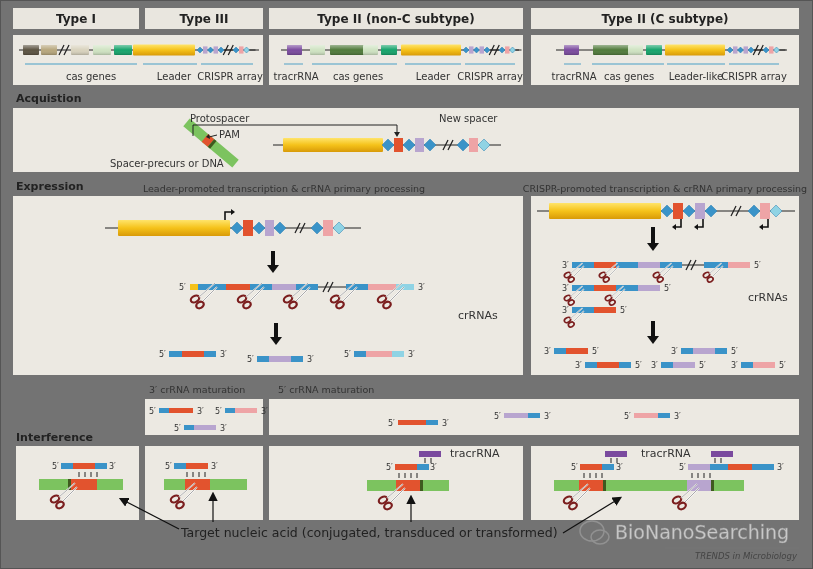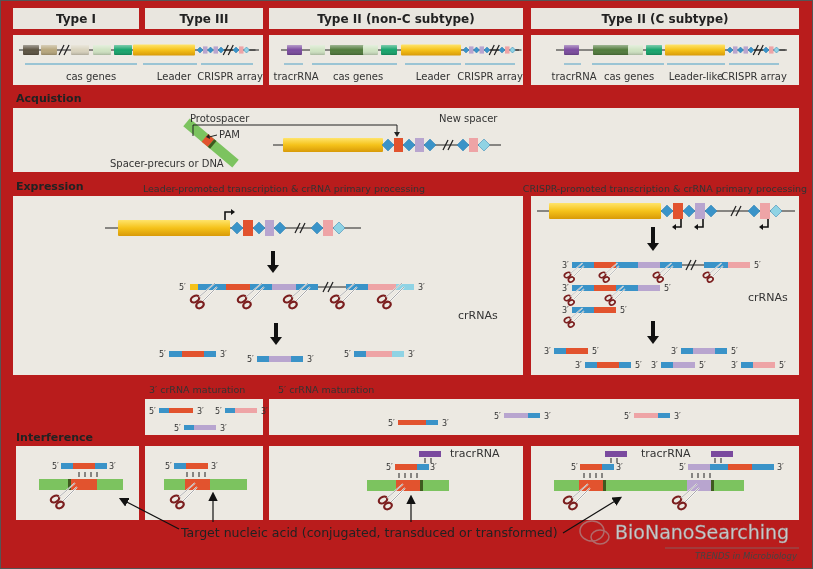--- a/index.html
+++ b/index.html
@@ -1,17 +1,17 @@
 <!DOCTYPE html>
 <html><head>
 <meta charset="utf-8">
 <style>
   html, body { margin: 0; padding: 0; background: #ffffff; }
   body { width: 813px; height: 569px; overflow: hidden; font-family: "Liberation Sans", "DejaVu Sans", sans-serif; }
-  #frame { position: absolute; left: 0; top: 0; width: 811px; height: 567px; border: 1px solid #555; background: #b91c1c; }
+  #frame { position: absolute; left: 0; top: 0; width: 811px; height: 567px; border: 1px solid #555; background: #737373; }
   svg text { font-family: "DejaVu Sans", "Liberation Sans", sans-serif; }
 </style>
 </head>
 <body>
 
 <div id="frame">
 <svg id="fig" width="811" height="567" viewBox="0 0 811 567" xmlns="http://www.w3.org/2000/svg">
   <defs>
     <linearGradient id="gLeader" x1="0" y1="0" x2="0" y2="1">
       <stop offset="0" stop-color="#ffe46a"></stop>

